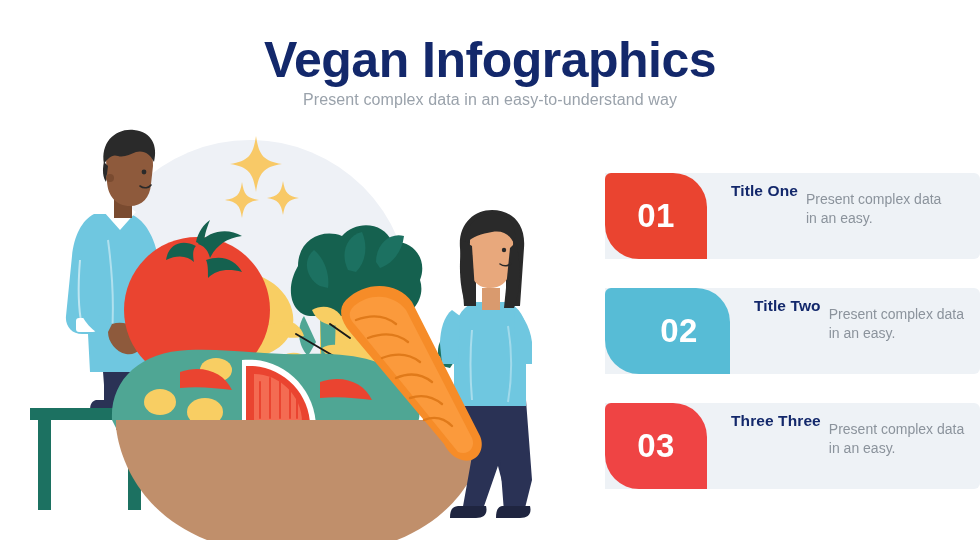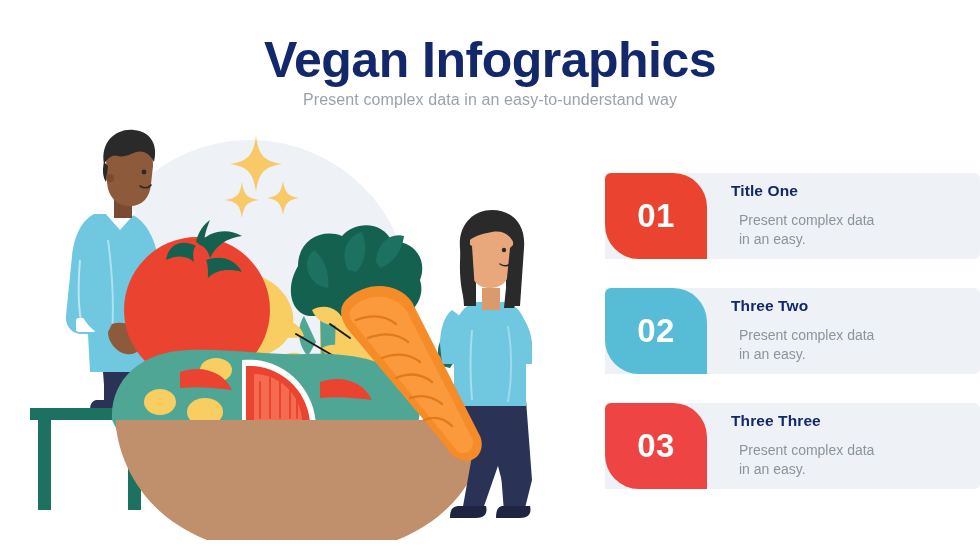--- a/index.html
+++ b/index.html
@@ -86,21 +86,21 @@
     color: #ffffff;
     font-size: 33px;
     font-weight: bold;
     letter-spacing: 0.5px;
   }
 
   .card-body {
     flex: 1 1 auto;
     padding: 9px 0 0 24px;
     display: flex;
-    flex-direction: column;
+    flex-direction: row;
     justify-content: flex-start;
   }
   .card-title {
     font-size: 15.5px;
     font-weight: bold;
     color: #13286B;
     margin: 0 0 3px 0;
     letter-spacing: 0.1px;
   }
   .card-text {
@@ -324,23 +324,23 @@
     <div class="card">
       <div class="badge" style="background:#EA4430;">01</div>
       <div class="card-body">
         <div class="card-title">Title One</div>
         <div class="card-text">Present complex data
 in an easy.</div>
       </div>
     </div>
 
     <div class="card">
-      <div class="badge" style="background:#57BCD6;">02</div>
+      <div class="badge" style="background:#57BCD6;padding-left:23px;">02</div>
       <div class="card-body">
-        <div class="card-title">Three Two</div>
+        <div class="card-title">Title Two</div>
         <div class="card-text">Present complex data
 in an easy.</div>
       </div>
     </div>
 
     <div class="card">
       <div class="badge" style="background:#ef4444;">03</div>
       <div class="card-body">
         <div class="card-title">Three Three</div>
         <div class="card-text">Present complex data

